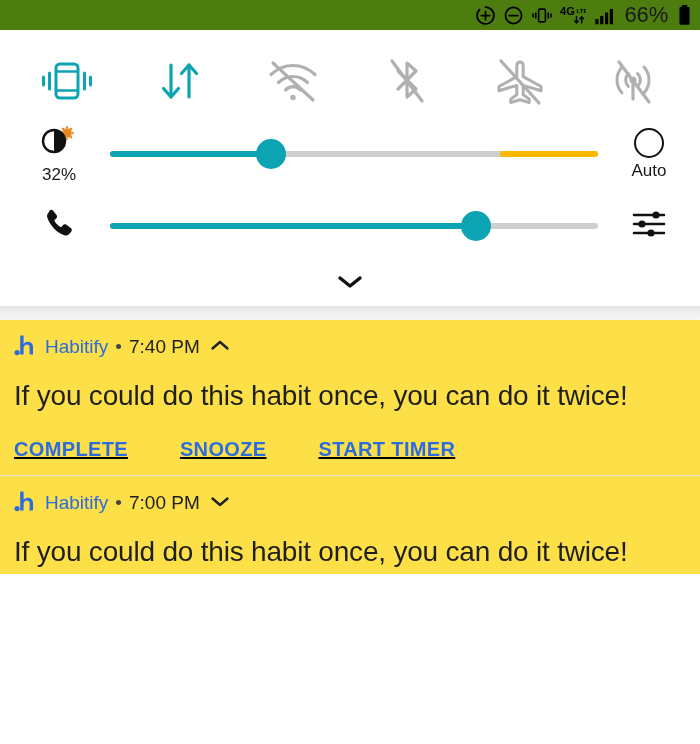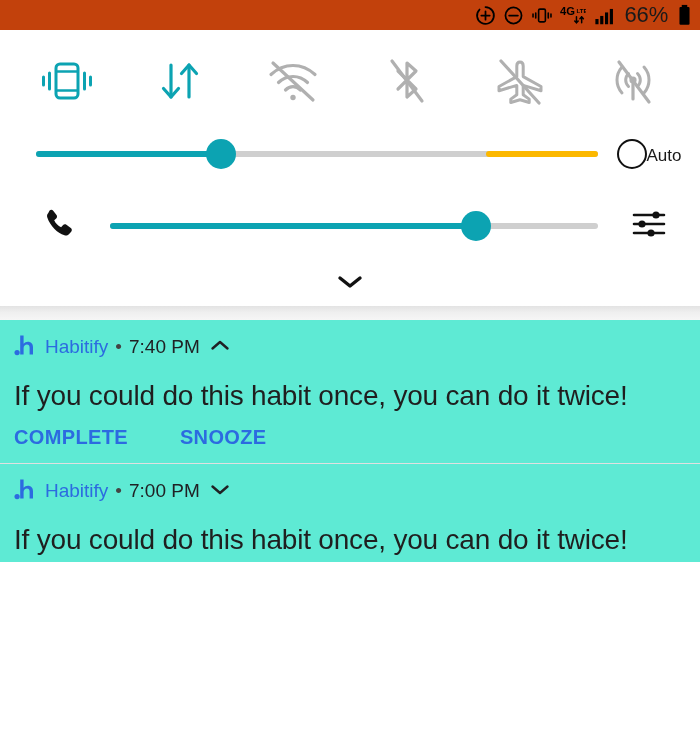--- a/index.html
+++ b/index.html
@@ -12,21 +12,21 @@
     background: #ffffff;
     font-family: "Liberation Sans", sans-serif;
     overflow: hidden;
     -webkit-font-smoothing: antialiased;
   }
 
   
   .status-bar {
     height: 30px;
     width: 100%;
-    background: #c2410c;
+    background: #4d7c0f;
     display: flex;
     align-items: center;
     justify-content: flex-end;
     padding-right: 8px;
     box-sizing: border-box;
   }
   .status-icons {
     display: flex;
     align-items: center;
     gap: 7px;
@@ -118,23 +118,23 @@
     position: absolute;
     width: 30px;
     height: 30px;
     border-radius: 50%;
     background: #0CA3B2;
     transform: translateX(-50%);
   }
   .slider-right {
     width: 74px;
     display: flex;
-    flex-direction: row;
-    align-items: center;
-    justify-content: center;
+    flex-direction: column;
+    align-items: center;
+    justify-content: flex-start;
     flex: none;
   }
   .auto-circle {
     width: 30px;
     height: 30px;
     border-radius: 50%;
     border: 2.5px solid #111111;
     box-sizing: border-box;
   }
   .auto-label {
@@ -154,21 +154,21 @@
 
   
   .shade-gap {
     height: 14px;
     background: linear-gradient(to bottom, #e3e3e3 0%, #efefef 45%, #f6f6f6 100%);
   }
 
   
   .notif-list { background: #ffffff; }
   .notif {
-    background: #5eead4;
+    background: #fde047;
     padding: 14px 14px 6px 14px;
     box-sizing: border-box;
   }
   .notif + .notif { border-top: 1px solid #e0e0e0; }
 
   .notif-header {
     display: flex;
     align-items: center;
     height: 26px;
     cursor: pointer;
@@ -203,22 +203,23 @@
   }
   .notif-body {
     font-size: 28px;
     color: #1f1f1f;
     margin-top: 20px;
     letter-spacing: -0.2px;
   }
   .notif-actions {
     display: flex;
     align-items: center;
-    margin-top: 14px;
+    margin-top: 26px;
     margin-bottom: 8px;
+    text-decoration: underline;
   }
   .action-btn {
     font-size: 20px;
     font-weight: bold;
     color: #2C6BE0;
     letter-spacing: 0.35px;
     margin-right: 52px;
     background: none;
     border: none;
     padding: 0;
@@ -348,20 +349,35 @@
           <circle cx="27" cy="25" r="3.6" fill="#b0b0b0"></circle>
           <path d="M27 28v16" stroke="#b0b0b0" stroke-width="3.2" stroke-linecap="round"></path>
           <path d="M13 7l30 40" stroke="#b0b0b0" stroke-width="3.2" stroke-linecap="round"></path>
         </svg>
       </span>
     </div>
 
   </div>
 
   <div class="slider-row">
+    <div class="slider-left">
+      <span>
+        <svg width="42" height="34" viewBox="0 0 42 34">
+          <g fill="#E8871E">
+            <circle cx="29" cy="9" r="4.6"></circle>
+            <path d="M29 1.2l1.6 3.2h-3.2zM29 16.8l1.6-3.2h-3.2zM21.2 9l3.2-1.6v3.2zM36.8 9l-3.2-1.6v3.2zM23.5 3.5l3.4 1.1-2.3 2.3zM34.5 14.5l-3.4-1.1 2.3-2.3zM34.5 3.5l-1.1 3.4-2.3-2.3zM23.5 14.5l1.1-3.4 2.3 2.3z"></path>
+          </g>
+          <circle cx="16" cy="17" r="11" fill="#111"></circle>
+          <path d="M16 6a11 11 0 0 1 0 22z" fill="#111"></path>
+          <path d="M16 6a11 11 0 0 0 0 22z" fill="#fff"></path>
+          <circle cx="16" cy="17" r="11" fill="none" stroke="#111" stroke-width="2.4"></circle>
+        </svg>
+      </span>
+      <span class="brightness-value">32%</span>
+    </div>
 
     <div class="slider-track-wrap">
       <div class="track"></div>
       <div class="track-warn" id="brightness-warn" style="width: 20%;"></div>
       <div class="track-fill" id="brightness-fill" style="width: 33%;"></div>
       <div class="thumb" id="brightness-thumb" style="left: 33%;"></div>
     </div>
 
     <div class="slider-right">
       <div class="auto-circle"></div>
@@ -427,20 +443,21 @@
           </svg>
         </span>
       </span>
     </div>
 
     <div class="notif-body">If you could do this habit once, you can do it twice!</div>
 
     <div class="notif-actions">
       <button class="action-btn">COMPLETE</button>
       <button class="action-btn">SNOOZE</button>
+      <button class="action-btn">START TIMER</button>
     </div>
   </div>
 
   <div class="notif">
     <div class="notif-header">
       <span class="app-logo">
         <svg width="22" height="24" viewBox="0 0 22 24">
           <path d="M6.2 2.5h3.4v8.2c1.1-1.3 2.6-2 4.3-2 3.1 0 5.1 2.1 5.1 5.3v7.6h-3.4v-7c0-1.9-1-3-2.7-3s-3.3 1.3-3.3 3.4v6.6H6.2z" fill="#2C6BE0"></path>
           <circle cx="3.1" cy="19.6" r="2.6" fill="#2C6BE0"></circle>
         </svg>

